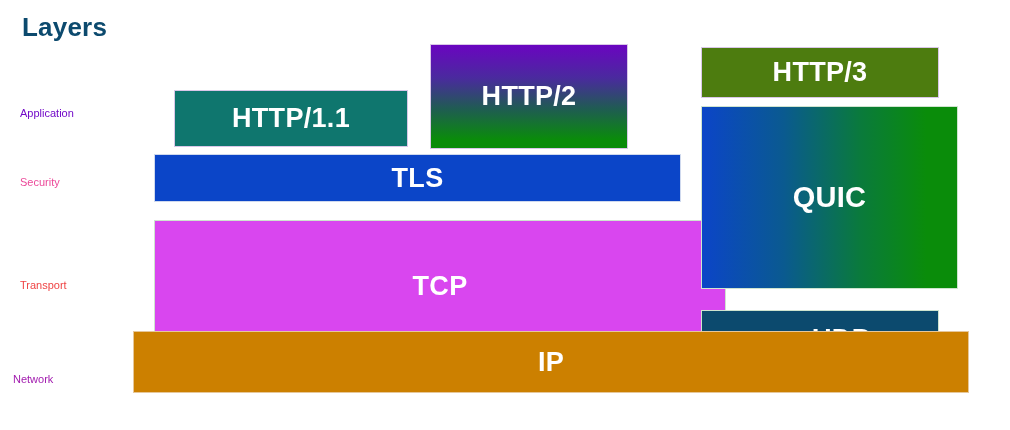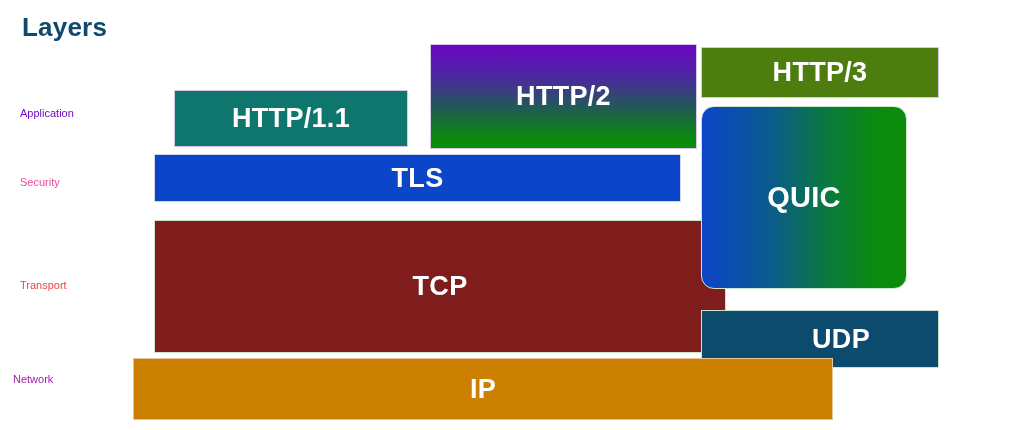--- a/index.html
+++ b/index.html
@@ -47,56 +47,55 @@
     letter-spacing: 0.3px;
     border: 1px solid #d9c7e8;
   }
 
   
   .b-http11 {
     left: 174px; top: 90px; width: 234px; height: 57px;
     background: #0f766e;
   }
   .b-http2 {
-    left: 430px; top: 44px; width: 267px; height: 105px;
+    left: 430px; top: 44px; width: 198px; height: 105px;
     background: linear-gradient(to bottom, #6a05c0 0%, #4a2a9e 32%, #1f5c52 62%, #0a8c0a 92%, #0a8c0a 100%);
   }
   .b-tls {
     left: 154px; top: 154px; width: 527px; height: 48px;
     background: #0b45c8;
     border-color: #cfd9ee;
   }
   .b-tcp {
     left: 154px; top: 220px; width: 572px; height: 133px;
-    background: #7f1d1d;
+    background: #d946ef;
     border-color: #cfe4cf;
   }
 
   
   .b-http3 {
     left: 701px; top: 47px; width: 238px; height: 51px;
     background: #4d7c0f;
   }
   .b-quic {
-    left: 701px; top: 106px; width: 206px; height: 183px;
+    left: 701px; top: 106px; width: 257px; height: 183px;
     background: linear-gradient(to right, #0b45c8 0%, #0a5a90 32%, #0a7a3c 62%, #0a8c0a 88%, #0a8c0a 100%);
     border-color: #cfe4cf;
     font-size: 29px;
-    border-radius: 13px;
   }
   .b-udp {
     left: 701px; top: 310px; width: 238px; height: 58px;
     background: #0c4a6e;
     border-color: #cfe4cf;
     padding-left: 42px;
   }
 
   
   .b-ip {
-    left: 133px; top: 358px; width: 700px; height: 62px;
+    left: 133px; top: 331px; width: 836px; height: 62px;
     background: #cc8000;
     border-color: #e6c79a;
   }
 </style>
 </head>
 <body>
 
 <div id="stage">
 
   <div class="title">Layers</div>

